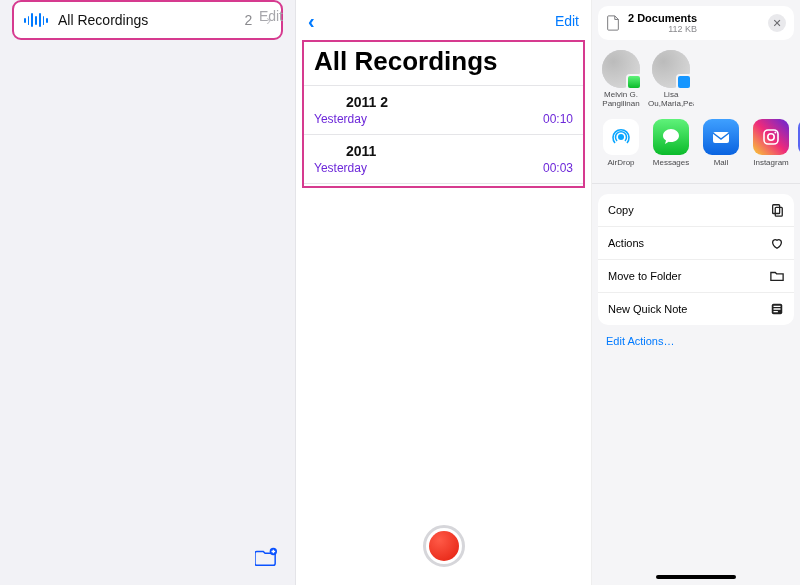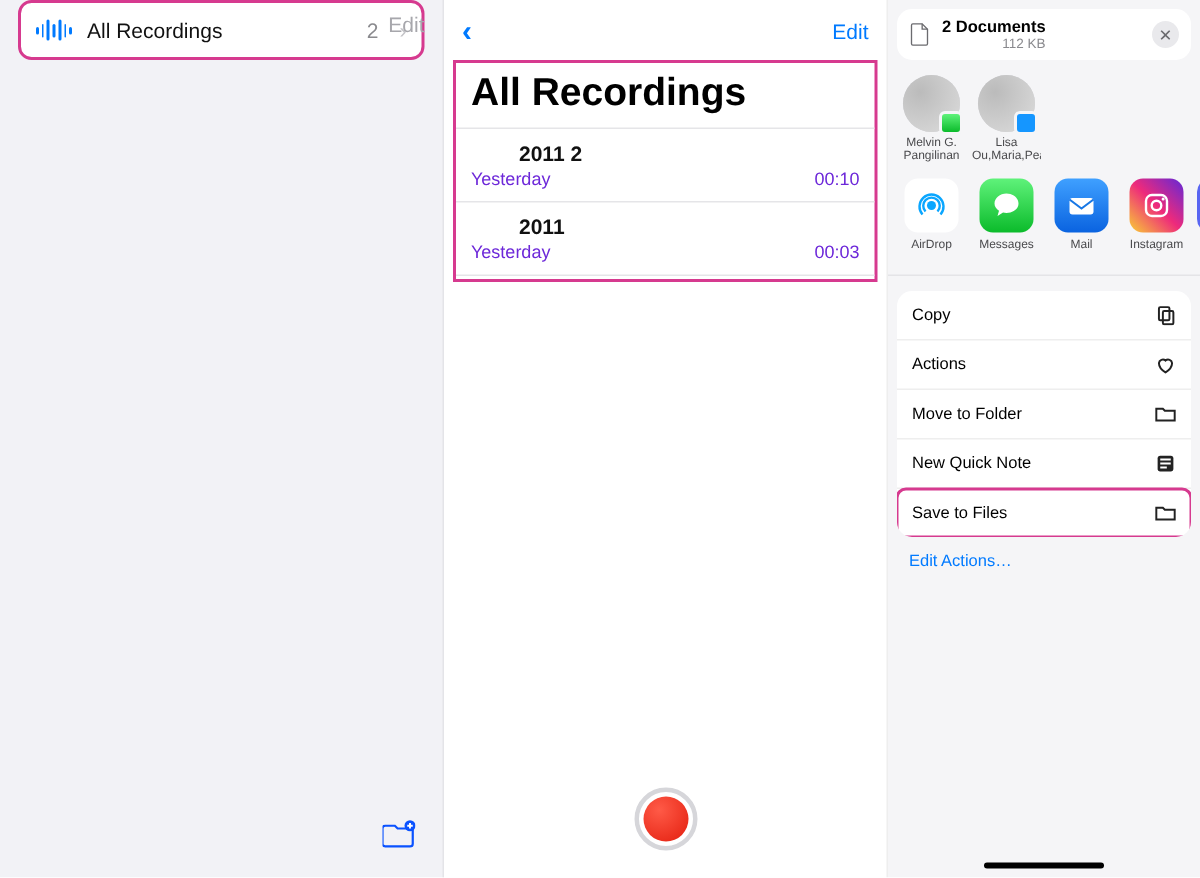--- a/index.html
+++ b/index.html
@@ -233,23 +233,17 @@
           <path d="M1 4h5l1.5 1.5H15V13H1z"></path>
         </svg>
     </div>
     <div class="action">
       <span class="lbl">New Quick Note</span>
       <svg viewBox="0 0 16 16">
           <rect x="2" y="2" width="12" height="12" rx="2" fill="#222" stroke="none"></rect>
           <path d="M4 5h8M4 8h8M4 11h5" stroke="#fff"></path>
         </svg>
     </div>
-    <div class="action hl">
-      <span class="lbl">Save to Files</span>
-      <svg viewBox="0 0 16 16">
-          <path d="M1 4h5l1.5 1.5H15V13H1z"></path>
-        </svg>
-    </div>
   </div>
 
   <div class="edit-actions">Edit Actions…</div>
   <div class="home-ind"></div>
 </div>
 
 </body></html>

